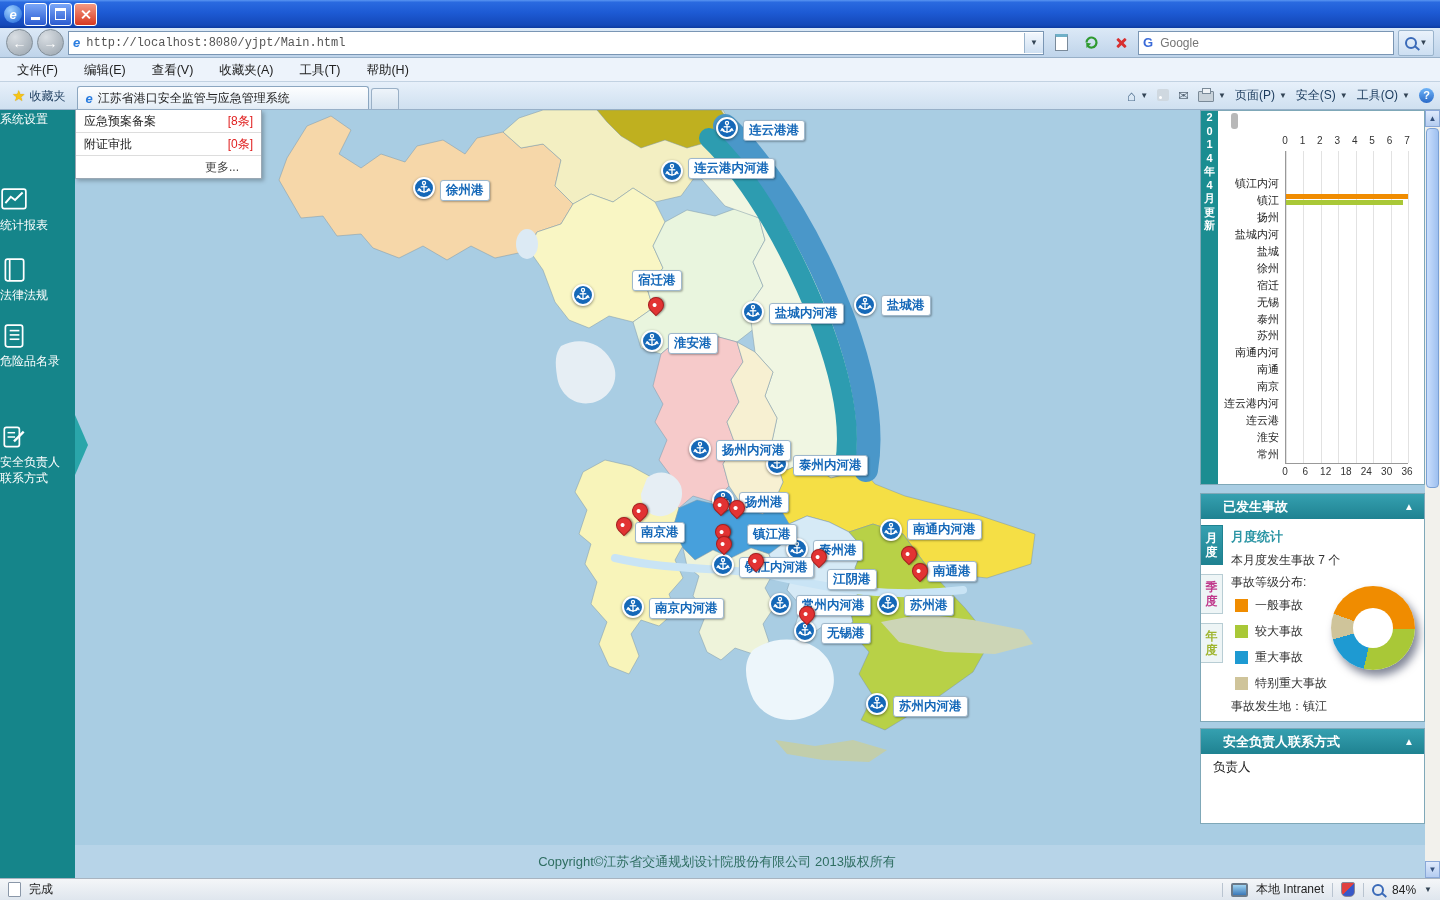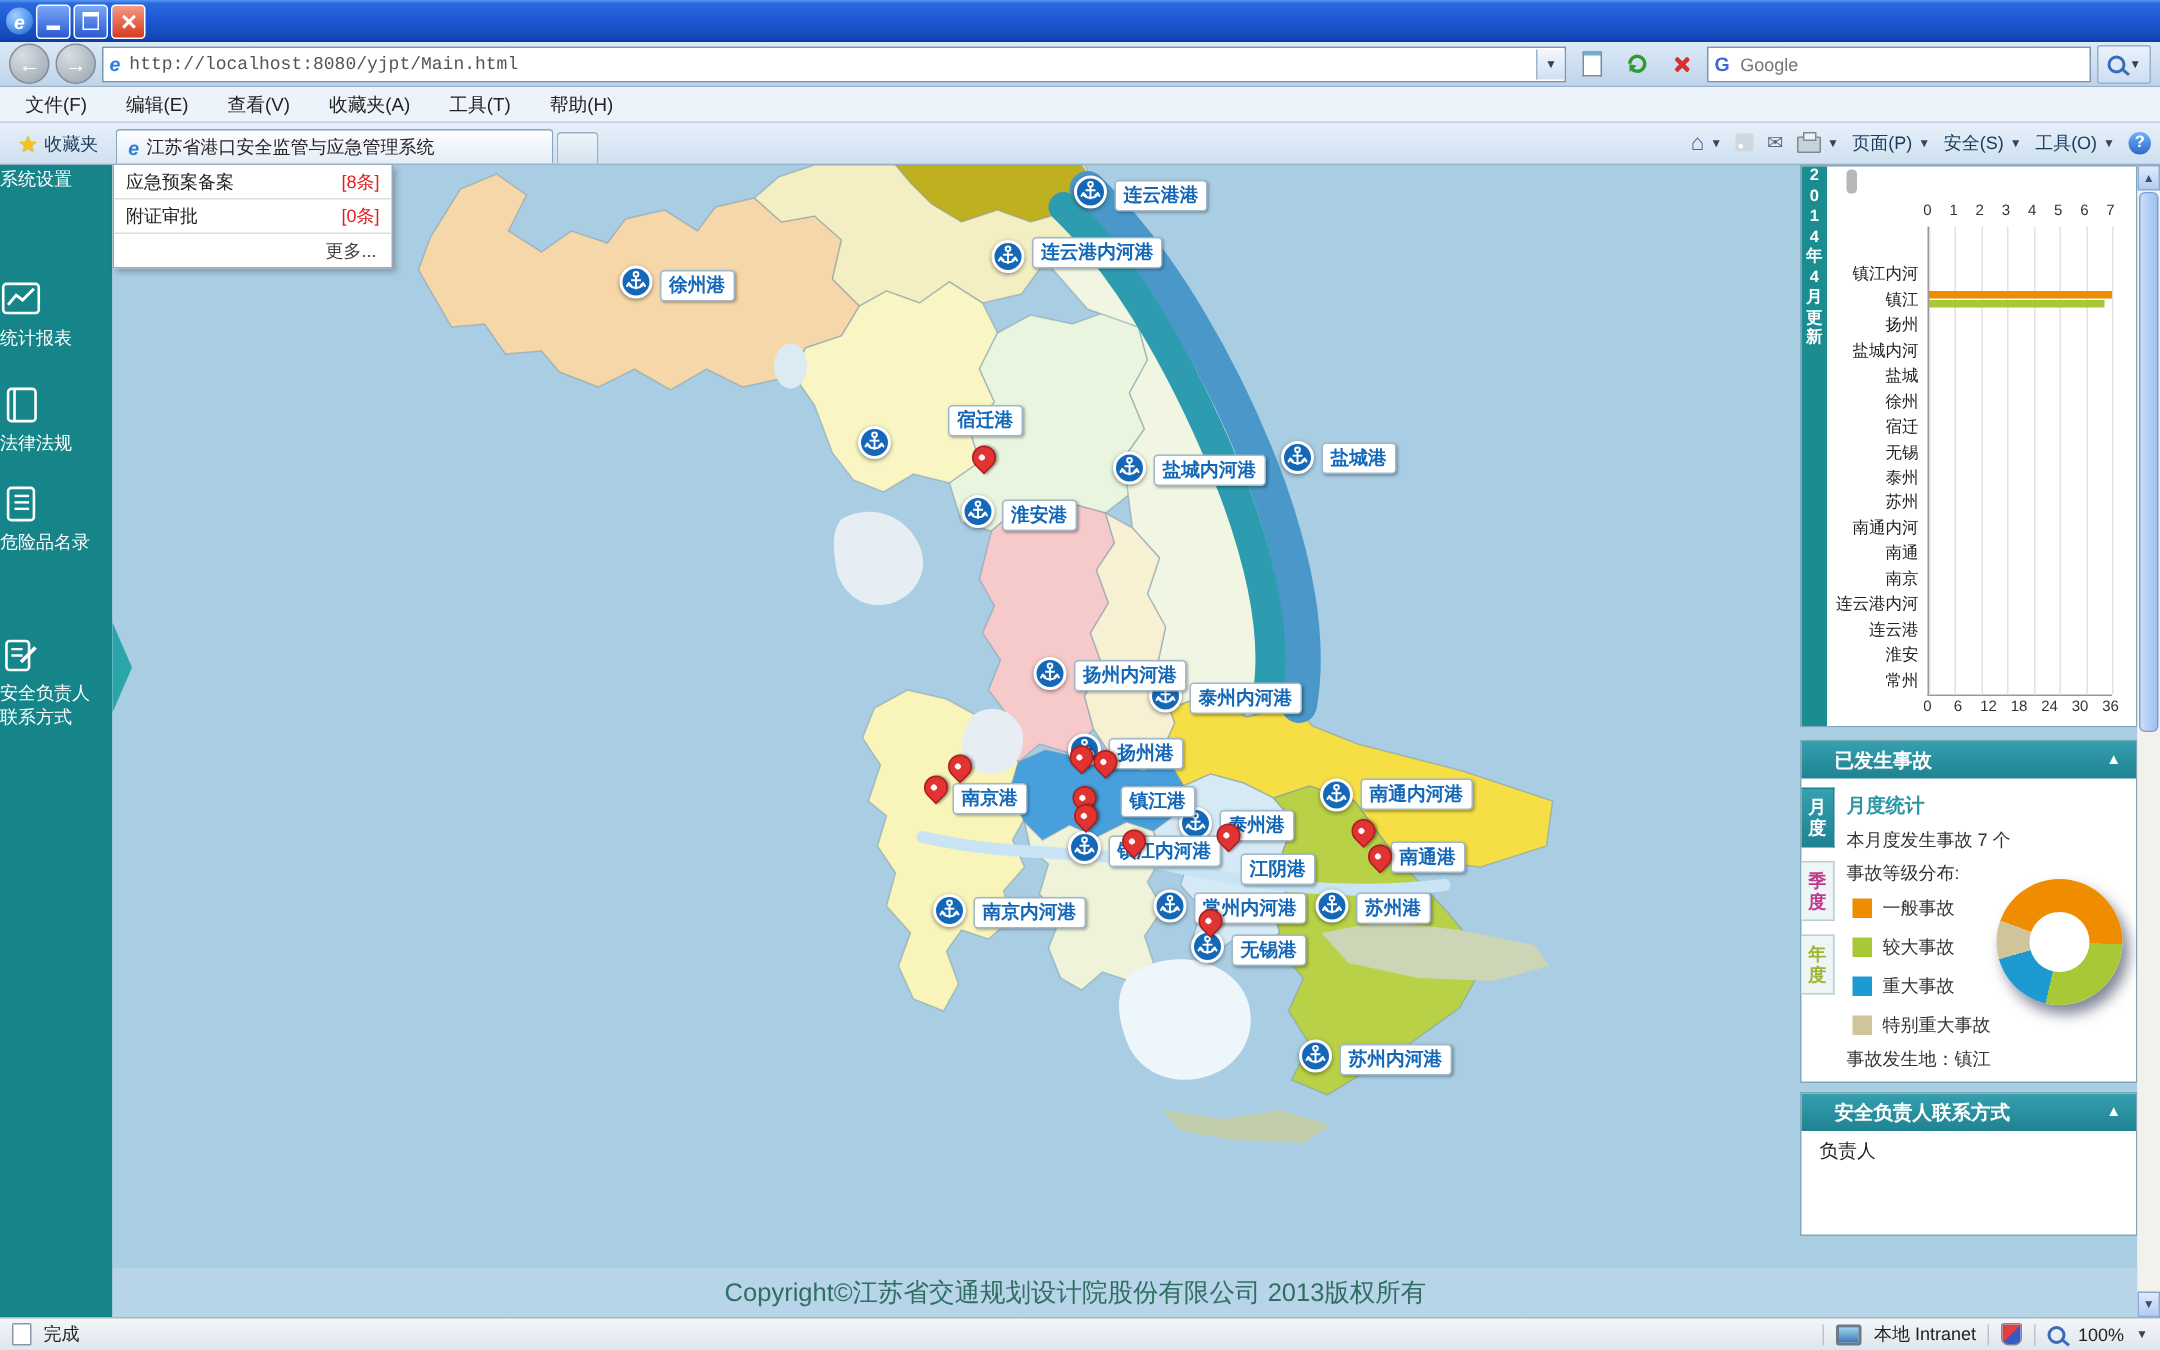--- a/index.html
+++ b/index.html
@@ -86,37 +86,37 @@
   .side-icon{display:inline-block}
   #side-arrow{position:absolute;left:75px;top:415px;width:0;height:0;
     border-top:30px solid transparent;border-bottom:30px solid transparent;border-left:13px solid #2aa6aa;z-index:30}
 
   
   #quickpanel{position:absolute;left:75px;top:110px;width:187px;background:#fff;border:1px solid #9aa8b4;
     border-top:none;box-shadow:2px 2px 4px rgba(0,0,0,.25);z-index:25;box-sizing:border-box}
   .qp-row{height:22px;display:flex;align-items:center;padding:0 8px;border-bottom:1px solid #ddd}
   .qp-label{flex:1;color:#222}
   .qp-count{color:#e02020}
-  .qp-more{height:22px;line-height:22px;text-align:right;padding-right:10px;color:#444}
+  .qp-more{height:22px;line-height:22px;text-align:right;padding-right:22px;color:#444}
 
   
   #map-wrap{position:absolute;left:75px;top:110px;width:1350px;height:768px;background:#a9cde3;overflow:hidden}
   #map-svg{position:absolute;left:0;top:0}
   #map-layer{position:absolute;left:0;top:0;width:1125px;height:735px}
   .anchor-marker{position:absolute;width:22px;height:22px;border-radius:50%;background:#1568b8;
     border:2px solid #fff;box-sizing:border-box;box-shadow:0 1px 3px rgba(0,0,0,.45);z-index:5}
   .anchor-marker svg{width:100%;height:100%;display:block}
   .port-label{position:absolute;background:#fff;border:1px solid #9fb8cc;border-radius:3px;padding:1px 5px;
     font-size:12.5px;font-weight:bold;color:#1568b8;white-space:nowrap;box-shadow:1px 1px 2px rgba(0,0,0,.3);z-index:6}
   .red-pin{position:absolute;width:14px;height:14px;background:#e23333;border:1px solid #a81f1f;
     border-radius:50% 50% 50% 0;transform:rotate(-45deg);box-shadow:1px 1px 2px rgba(0,0,0,.4);z-index:8}
   .red-pin::after{content:"";position:absolute;left:4px;top:4px;width:4px;height:4px;background:#fff;border-radius:50%}
   #footerbar{position:absolute;left:0;top:735px;width:1350px;height:33px;background:#b7d4e8;
     display:flex;align-items:center;justify-content:center;padding-right:66px;box-sizing:border-box;
-    color:#2f6e62;font-size:17px}
+    color:#2f6e62;font-size:13px}
 
   
   .panel{position:absolute;background:#fff;border:1px solid #7fa8b8;box-sizing:border-box}
   #chart-panel{left:1125px;top:0;width:225px;height:375px}
   #chart-strip{position:absolute;left:0;top:0;width:17px;height:100%;background:#1b8d91}
   .vchar{width:17px;text-align:center;font-size:11px;line-height:13.5px;font-weight:bold;color:#fff}
   #chart-scroll{position:absolute;left:30px;top:2px;width:7px;height:16px;background:#b8b8b8;border-radius:3px}
   #chart-top,#chart-bottom{position:absolute;left:84px;width:122px;height:14px}
   #chart-top{top:24px}#chart-bottom{top:355px}
   .tick{position:absolute;transform:translateX(-50%);font-size:10px;color:#333}
@@ -668,15 +668,15 @@
 <div id="statusbar">
   <span class="doc-icon"></span>
   <span>完成</span>
   <span style="margin-left:auto" class="sb-sep"></span>
   <span class="monitor-icon"></span>
   <span>本地 Intranet</span>
   <span class="sb-sep"></span>
   <span class="shield-icon"></span>
   <span class="sb-sep"></span>
   <span class="mag-icon"></span>
-  <span>100%</span>
+  <span>84%</span>
   <span class="caret">▼</span>
 </div>
 
 </body></html>

